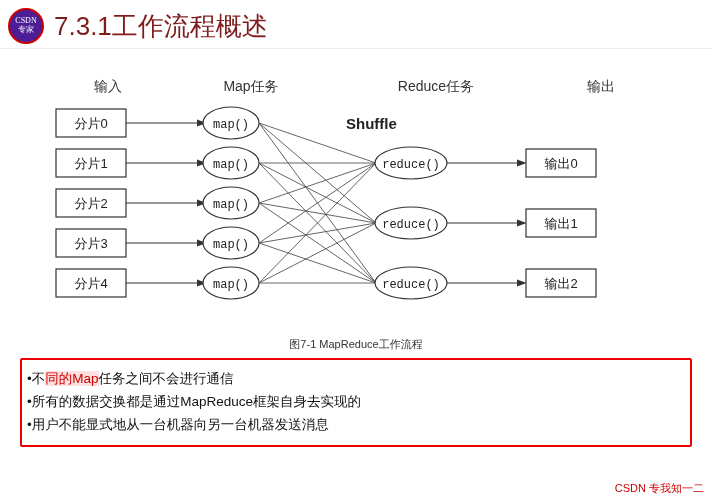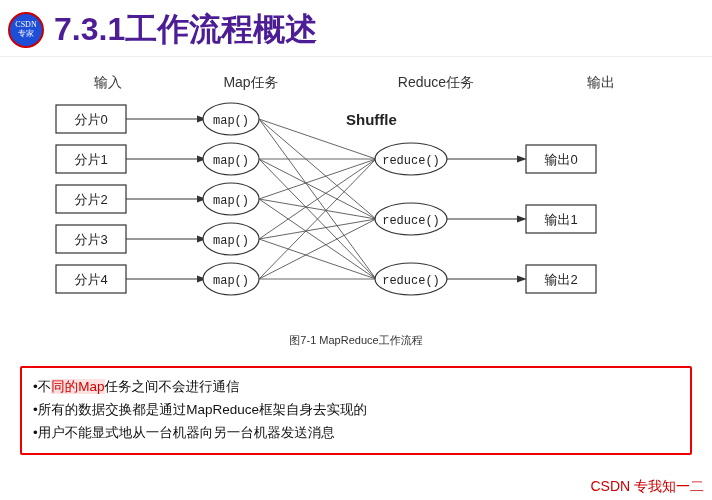--- a/index.html
+++ b/index.html
@@ -16,92 +16,92 @@
       display: flex;
       align-items: center;
       padding: 8px 12px 4px 8px;
       border-bottom: 1px solid #eee;
     }
 
     .logo-circle {
       width: 36px;
       height: 36px;
       border-radius: 50%;
-      background: #1d4ed8;
+      background: #4c1d95;
       border: 2px solid #c00;
       display: flex;
       align-items: center;
       justify-content: center;
       margin-right: 10px;
       flex-shrink: 0;
     }
 
     .logo-text {
       color: #fff;
       font-size: 8px;
       text-align: center;
       line-height: 1.1;
     }
 
     .page-title {
-      font-size: 32px;
-      font-weight: bold;
-      color: #4c1d95;
+      font-size: 26px;
+      font-weight: normal;
+      color: #7f1d1d;
       font-family: 'Microsoft YaHei', 'SimHei', sans-serif;
     }
 
     .main-content {
       padding: 6px 20px 0 20px;
     }
 
     
     .diagram-container {
       width: 100%;
-      margin-top: 4px;
+      margin-top: 16px;
     }
 
     .diagram-svg-wrapper {
       display: flex;
       justify-content: center;
     }
 
     .diagram-caption {
       text-align: center;
       font-size: 11px;
       color: #333;
       margin-top: 6px;
       font-family: 'Microsoft YaHei', sans-serif;
     }
 
     
     .bullets-box {
       border: 2px solid #e00;
       border-radius: 2px;
-      padding: 8px 11px;
-      margin-top: 18px;
+      padding: 8px 5px;
+      margin-top: 6px;
     }
 
     .bullet-item {
       font-size: 13.5px;
       color: #111;
       line-height: 1.7;
       font-family: 'Microsoft YaHei', 'SimHei', sans-serif;
     }
 
     .bullet-item .highlight {
       background: #ffe0e0;
       color: #c00;
     }
 
     
     .watermark {
       position: absolute;
       bottom: 4px;
       right: 8px;
-      font-size: 14px;
+      font-size: 11px;
       color: #c00;
       font-family: Arial, sans-serif;
     }
   </style>
 </head>
 <body>
 
 <div class="header">
   <div class="logo-circle">
     <div class="logo-text">CSDN<br>专家</div>

